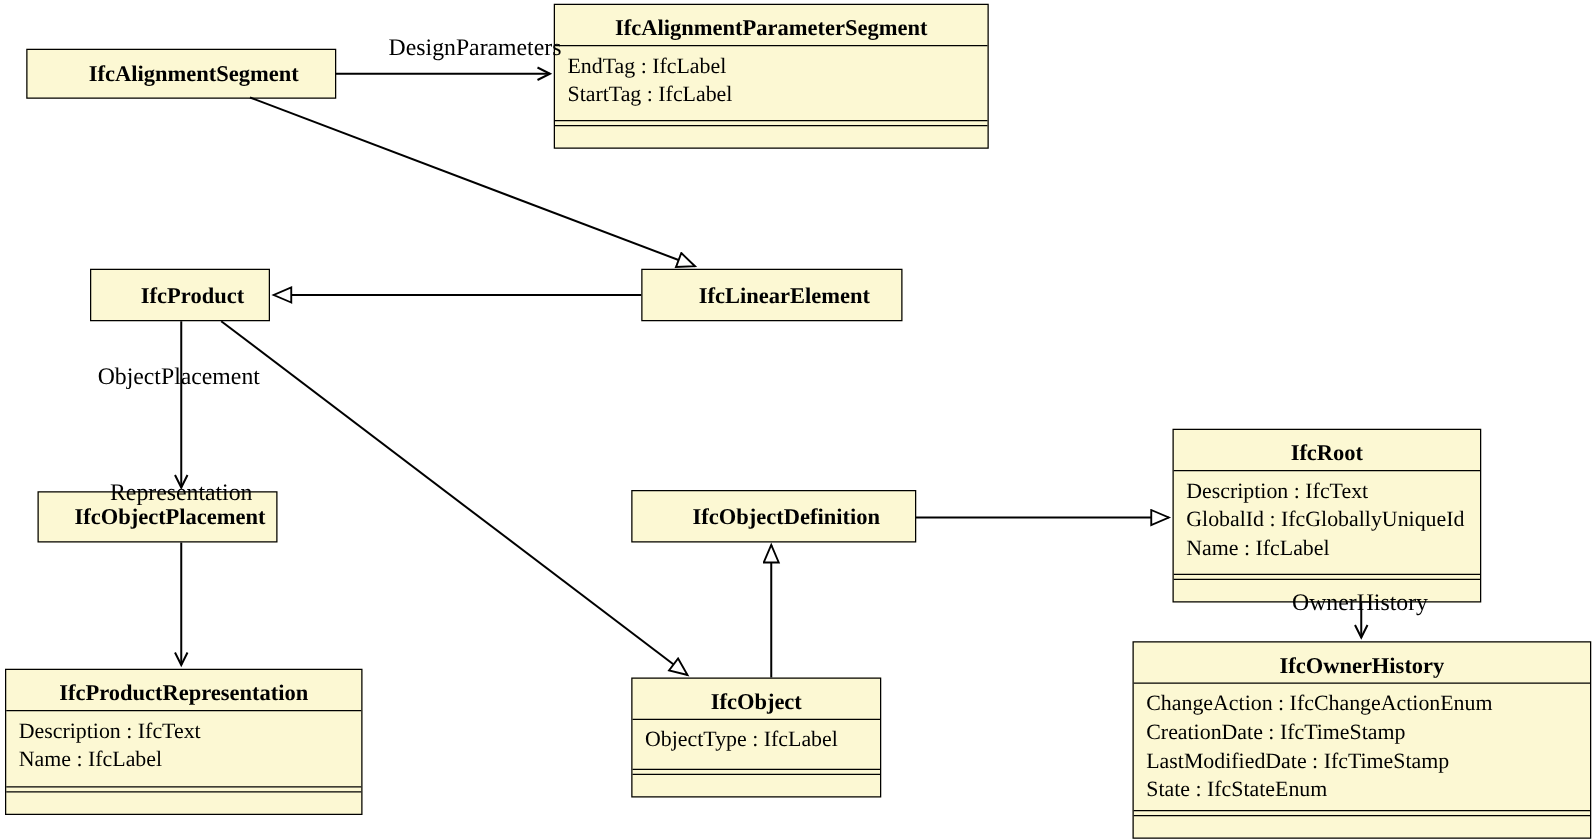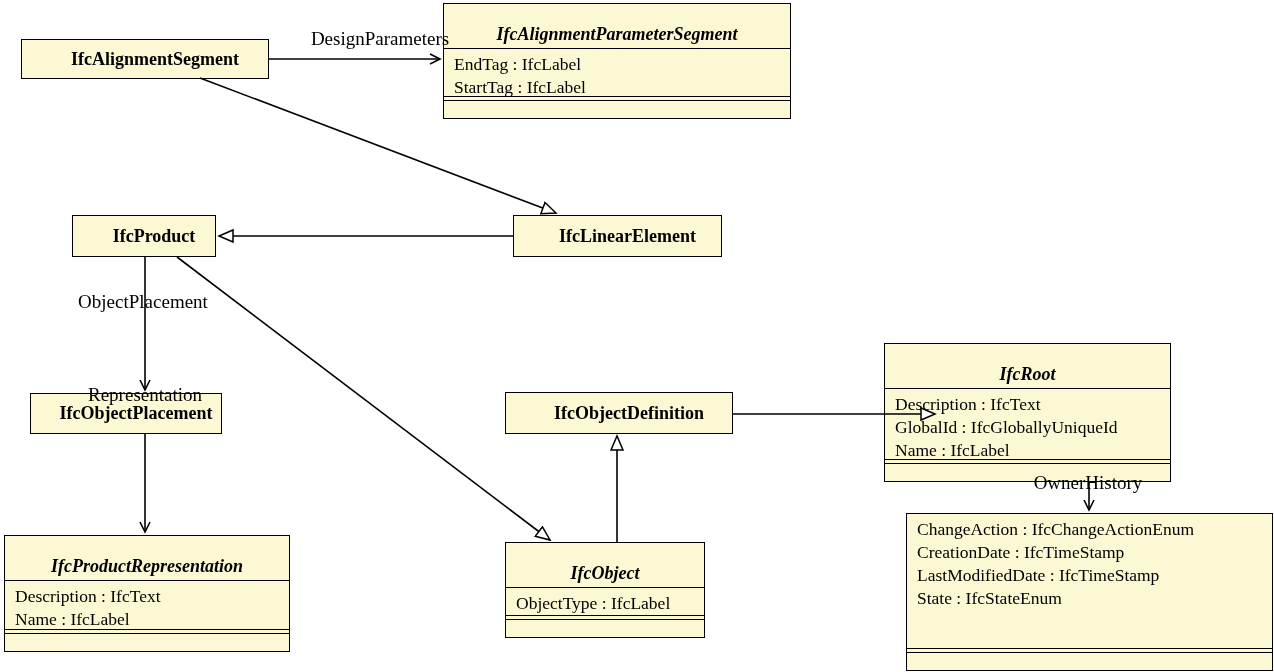--- a/index.html
+++ b/index.html
@@ -28,23 +28,22 @@
     font-weight:bold;
     font-size:18px;
     text-align:center;
     white-space:nowrap;
   }
   .box.comp{
     display:flex;
     flex-direction:column;
   }
   .box.comp .title{
-    padding:20px 8px 3px;
+    padding:8px 8px 3px;
     border-bottom:1.6px solid #000;
-    font-style:italic;
   }
   .box.comp .attrs{
     flex:1;
     padding:4px 10px 2px;
     font-size:17.5px;
     border-bottom:1.6px solid #000;
     overflow:hidden;
   }
   .attrs .attr{
     line-height:23px;
@@ -112,31 +111,32 @@
   </div>
 
   <div class="box comp" style="left:505px;top:542px;width:200px;height:96px;">
     <div class="title">IfcObject</div>
     <div class="attrs">
       <div class="attr">ObjectType : IfcLabel</div>
     </div>
     <div class="empty"></div>
   </div>
 
-  <div class="box comp" style="left:884px;top:343px;width:287px;height:139px;">
+  <div class="box comp" style="left:938px;top:343px;width:247px;height:139px;">
     <div class="title">IfcRoot</div>
     <div class="attrs">
       <div class="attr">Description : IfcText</div>
       <div class="attr">GlobalId : IfcGloballyUniqueId</div>
       <div class="attr">Name : IfcLabel</div>
     </div>
     <div class="empty"></div>
   </div>
 
   <div class="box comp" style="left:906px;top:513px;width:367px;height:158px;">
+    <div class="title">IfcOwnerHistory</div>
     <div class="attrs">
       <div class="attr">ChangeAction : IfcChangeActionEnum</div>
       <div class="attr">CreationDate : IfcTimeStamp</div>
       <div class="attr">LastModifiedDate : IfcTimeStamp</div>
       <div class="attr">State : IfcStateEnum</div>
     </div>
     <div class="empty"></div>
   </div>
 
   <svg class="edges" width="1274" height="672" viewBox="0 0 1274 672">

